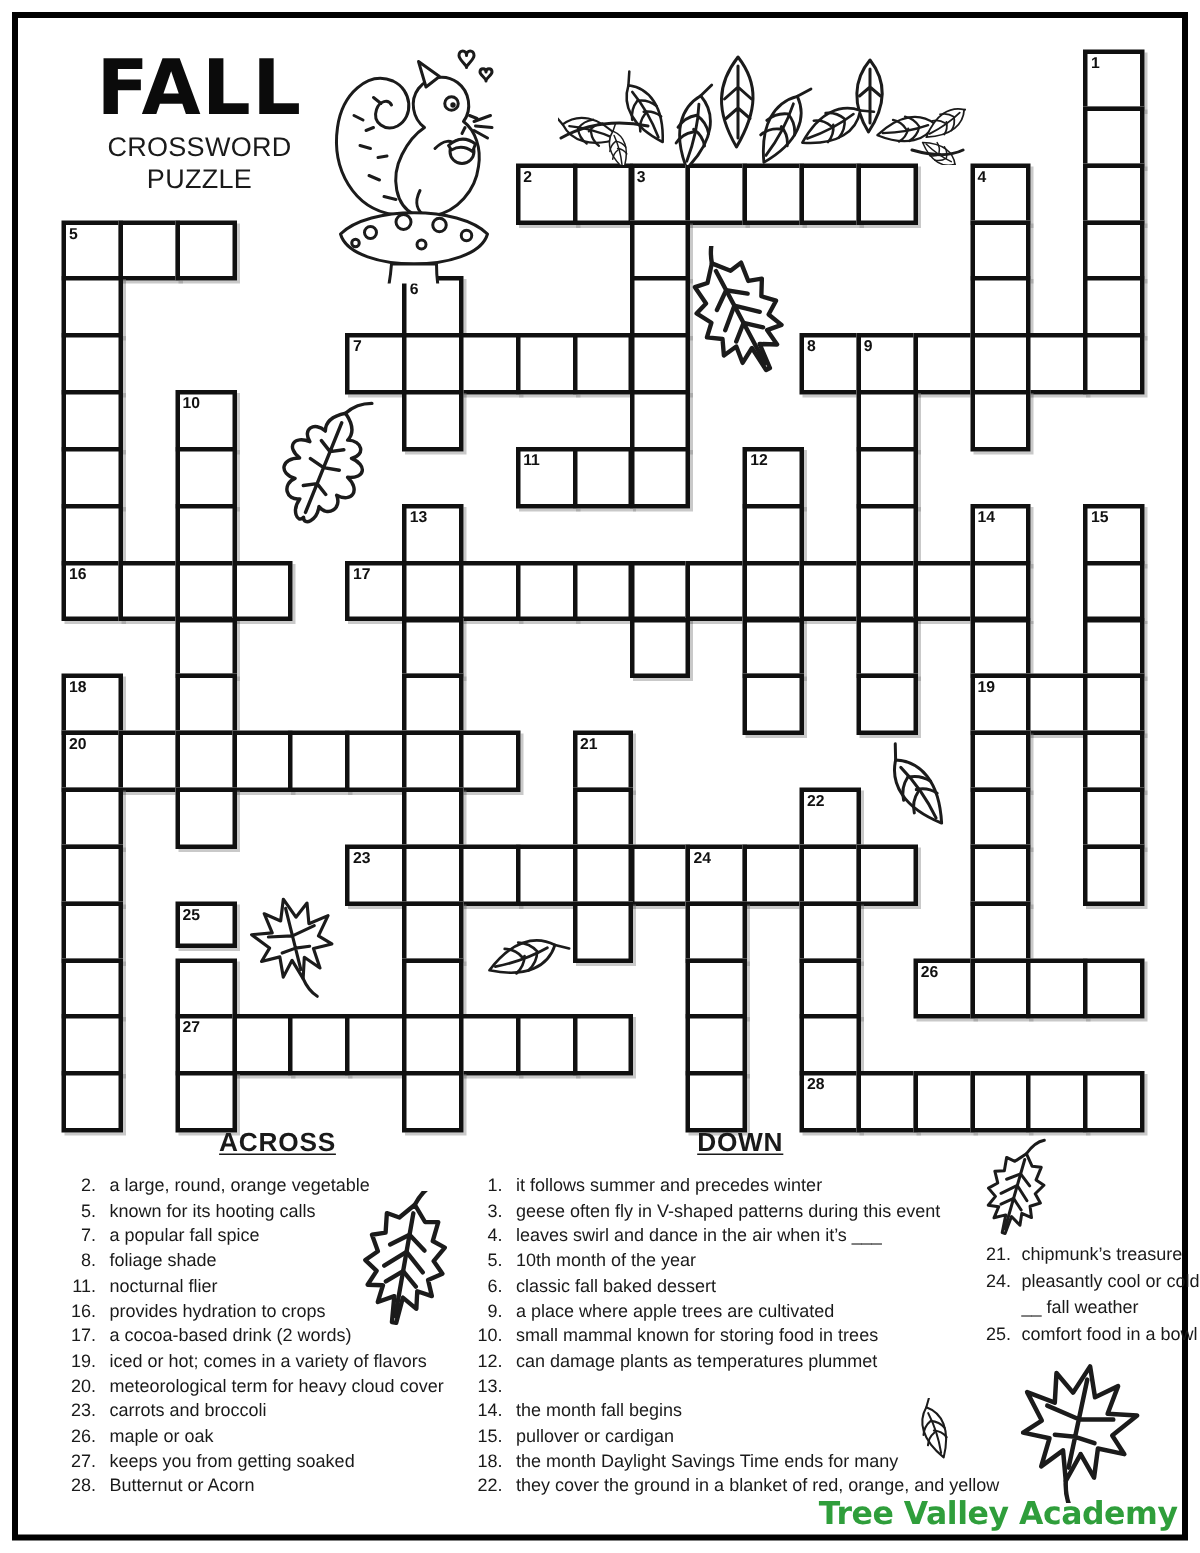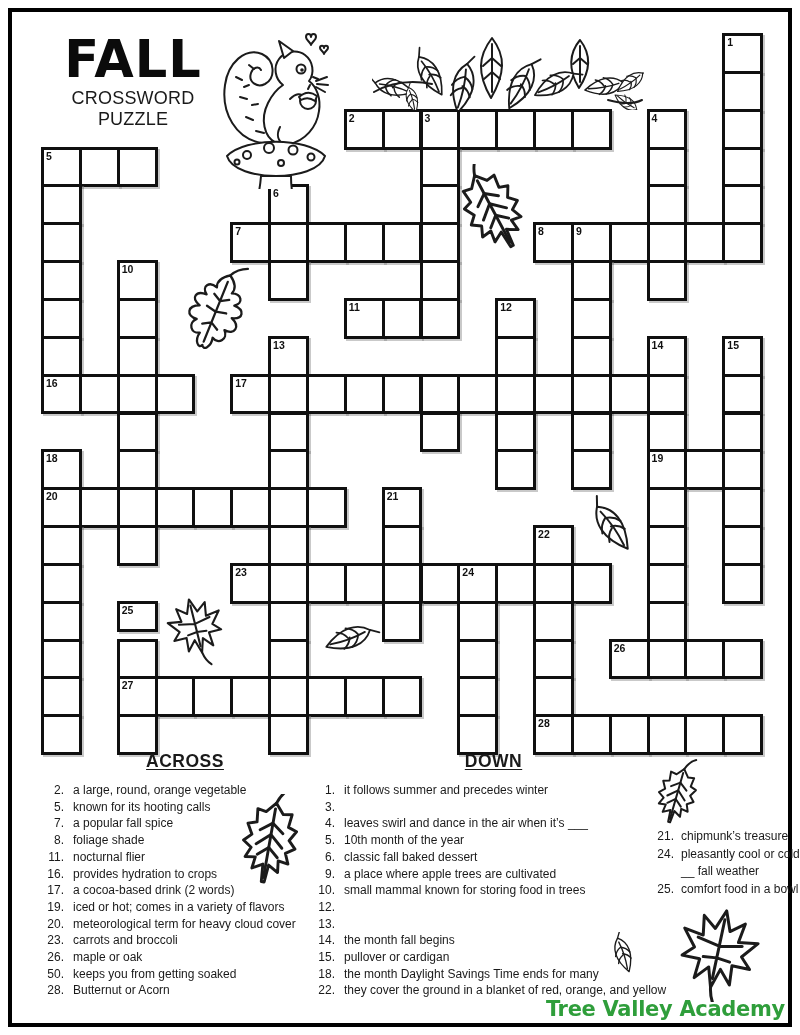--- a/index.html
+++ b/index.html
@@ -444,39 +444,40 @@
       </li>
       <li>
         <span class="cl-num">23.</span>
         <span class="cl-text">carrots and broccoli</span>
       </li>
       <li>
         <span class="cl-num">26.</span>
         <span class="cl-text">maple or oak</span>
       </li>
       <li>
-        <span class="cl-num">50.</span>
+        <span class="cl-num">27.</span>
         <span class="cl-text">keeps you from getting soaked</span>
       </li>
       <li>
         <span class="cl-num">28.</span>
         <span class="cl-text">Butternut or Acorn</span>
       </li>
     </ul>
 </div>
 
 <div class="clues" id="down-block">
   <h2>DOWN</h2>
   <ul>
       <li>
         <span class="cl-num">1.</span>
         <span class="cl-text">it follows summer and precedes winter</span>
       </li>
       <li>
         <span class="cl-num">3.</span>
+        <span class="cl-text">geese often fly in V-shaped patterns during this event</span>
       </li>
       <li>
         <span class="cl-num">4.</span>
         <span class="cl-text">leaves swirl and dance in the air when it’s ___</span>
       </li>
       <li>
         <span class="cl-num">5.</span>
         <span class="cl-text">10th month of the year</span>
       </li>
       <li>
@@ -486,20 +487,21 @@
       <li>
         <span class="cl-num">9.</span>
         <span class="cl-text">a place where apple trees are cultivated</span>
       </li>
       <li>
         <span class="cl-num">10.</span>
         <span class="cl-text">small mammal known for storing food in trees</span>
       </li>
       <li>
         <span class="cl-num">12.</span>
+        <span class="cl-text">can damage plants as temperatures plummet</span>
       </li>
       <li>
         <span class="cl-num">13.</span>
       </li>
       <li>
         <span class="cl-num">14.</span>
         <span class="cl-text">the month fall begins</span>
       </li>
       <li>
         <span class="cl-num">15.</span>

